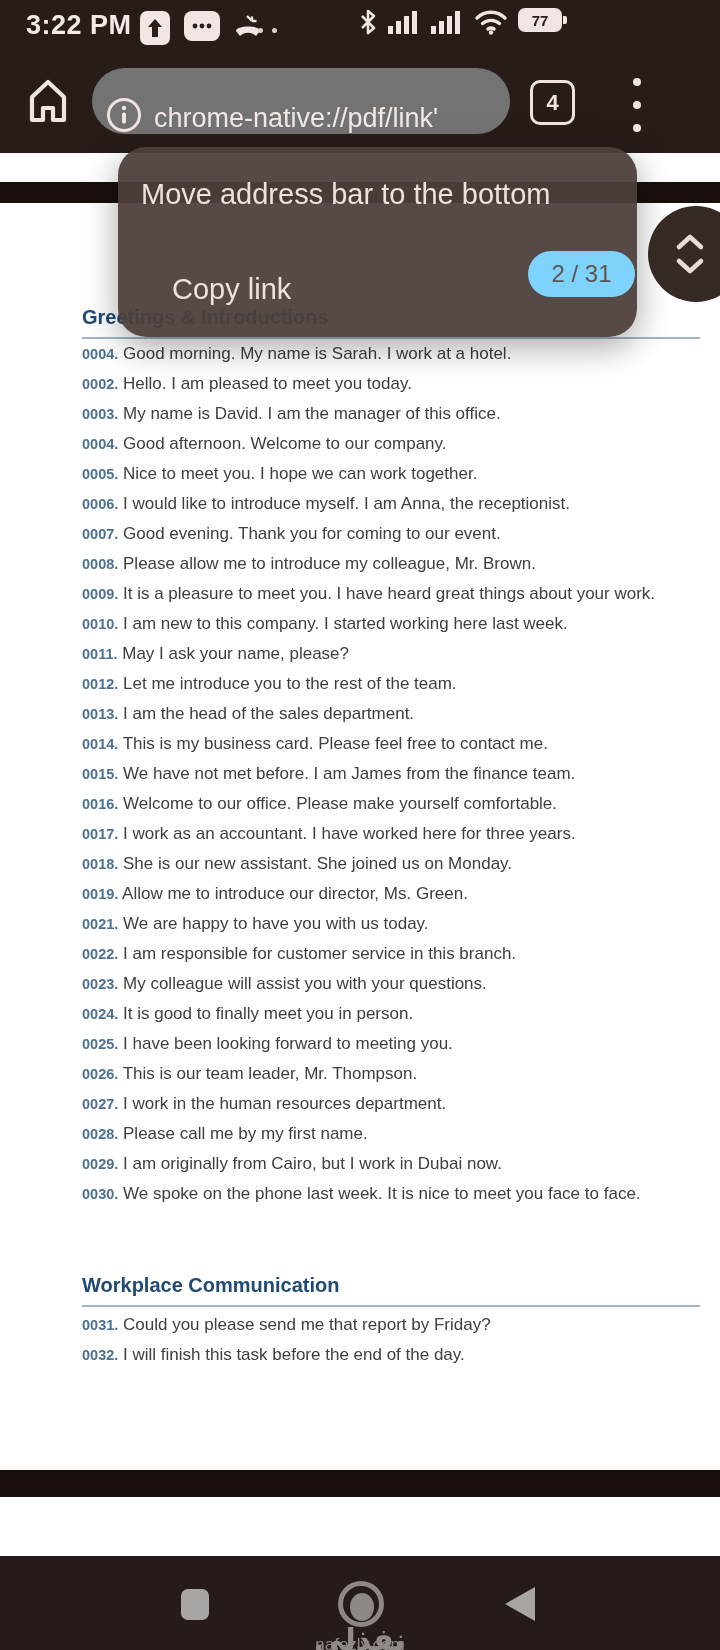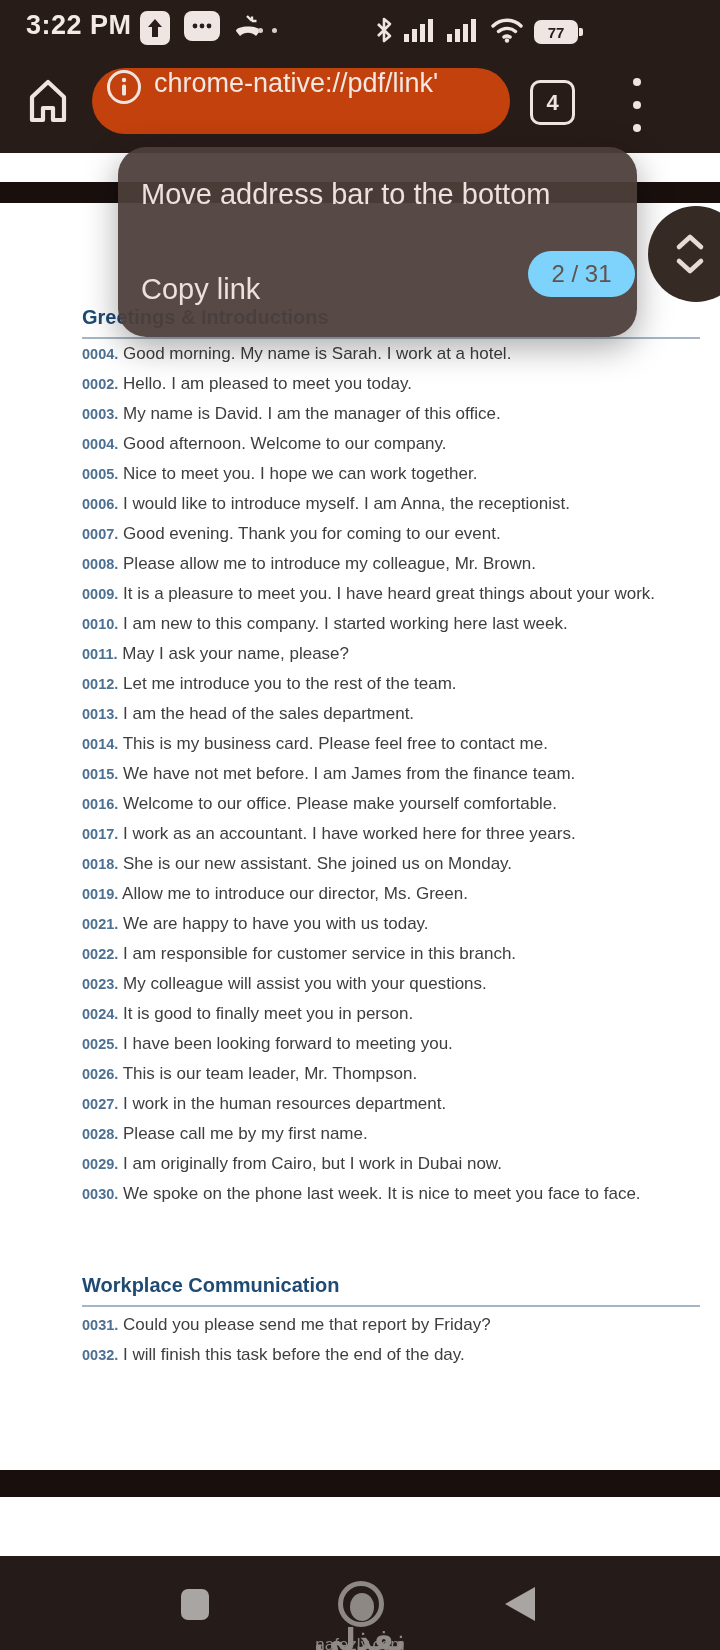--- a/index.html
+++ b/index.html
@@ -1,36 +1,36 @@
 <!DOCTYPE html>
 <html><head>
 <meta charset="utf-8">
 <style>
   html,body{margin:0;padding:0;background:#555;}
   #screen{position:relative;width:720px;height:1650px;background:#ffffff;overflow:hidden;
           font-family:"Liberation Sans","DejaVu Sans",sans-serif;margin:0 auto;}
 
   
   .header{position:absolute;left:0;top:0;width:720px;height:153px;background:#281c19;z-index:10;}
-  .statusbar{position:absolute;left:0;top:0;width:572px;height:52px;padding-left:16px;}
+  .statusbar{position:absolute;left:0;top:0;width:572px;height:52px;}
   .time{position:absolute;left:26px;top:10px;font-size:27px;font-weight:bold;color:#f3eae7;letter-spacing:.5px;}
   .st-ic{position:absolute;top:11px;}
   .badge{background:#efe6e3;border-radius:7px;display:flex;align-items:center;justify-content:center;}
   .dot2{position:absolute;left:258px;top:28px;display:flex;gap:9px;}
   .dot2 i{width:5px;height:5px;border-radius:50%;background:#d9cfcb;}
-  .st-right{position:absolute;right:10px;top:8px;height:36px;display:flex;align-items:flex-end;gap:9px;}
+  .st-right{position:absolute;right:10px;top:8px;height:36px;display:flex;align-items:flex-start;gap:9px;}
   .batt{position:relative;width:44px;height:24px;background:#efe6e3;border-radius:7px;
         display:flex;align-items:center;justify-content:center;}
   .batt:after{content:"";position:absolute;right:-5px;top:8px;width:4px;height:8px;background:#efe6e3;border-radius:0 2px 2px 0;}
   .batt span{font-size:15px;font-weight:bold;color:#2a1d1a;}
 
   .toolbar{position:absolute;left:0;top:52px;width:720px;height:101px;}
   .home-btn{position:absolute;left:26px;top:24px;width:44px;height:50px;}
   .omnibox{position:absolute;left:92px;top:16px;width:418px;height:66px;border-radius:33px;
-           background:#c2410c;display:flex;align-items:flex-start;overflow:hidden;}
+           background:#737373;display:flex;align-items:flex-end;overflow:hidden;}
   .info-ic{margin-left:13px;flex:0 0 auto;}
   .url{margin-left:11px;font-size:27px;color:#f3e8e4;white-space:nowrap;overflow:hidden;}
   .tabbox{position:absolute;left:530px;top:28px;width:39px;height:39px;border:3.5px solid #efe4e0;
           border-radius:10px;display:flex;align-items:center;justify-content:center;}
   .tabbox span{font-size:22px;font-weight:bold;color:#efe4e0;}
   .kebab{position:absolute;left:630px;top:26px;width:14px;height:54px;display:flex;flex-direction:column;
          align-items:center;justify-content:space-between;}
   .kebab i{width:8px;height:8px;border-radius:50%;background:#efe4e0;}
 
   
@@ -48,21 +48,21 @@
   #rows-1{top:1310px;}
   .row{height:30px;line-height:30px;font-size:17px;color:#3e3e3e;white-space:nowrap;}
   .num{font-size:14.5px;font-weight:bold;color:#4b7093;}
 
   
   .menu{position:absolute;left:118px;top:147px;width:519px;height:190px;border-radius:28px;
         background:rgba(76,63,58,.94);box-shadow:0 10px 34px rgba(0,0,0,.35);z-index:20;}
   .menu-item{position:absolute;left:0;width:100%;height:95px;display:flex;align-items:center;
              padding-left:23px;box-sizing:border-box;font-size:29px;color:#ede1dd;}
   .menu-item.mi0{top:0;}
-  .menu-item.mi1{top:95px;}
+  .menu-item.mi1{top:95px;margin-left:31px;}
 
   
   .page-chip{position:absolute;left:528px;top:251px;width:107px;height:46px;border-radius:23px;
              background:#7dd3fc;display:flex;align-items:center;justify-content:center;z-index:21;
              font-size:24px;color:#61524a;}
   .fab{position:absolute;left:648px;top:206px;width:96px;height:96px;border-radius:50%;
        background:#362a25;z-index:21;display:flex;flex-direction:column;align-items:flex-start;
        justify-content:center;gap:6px;padding-left:26px;box-sizing:border-box;}
 
   

